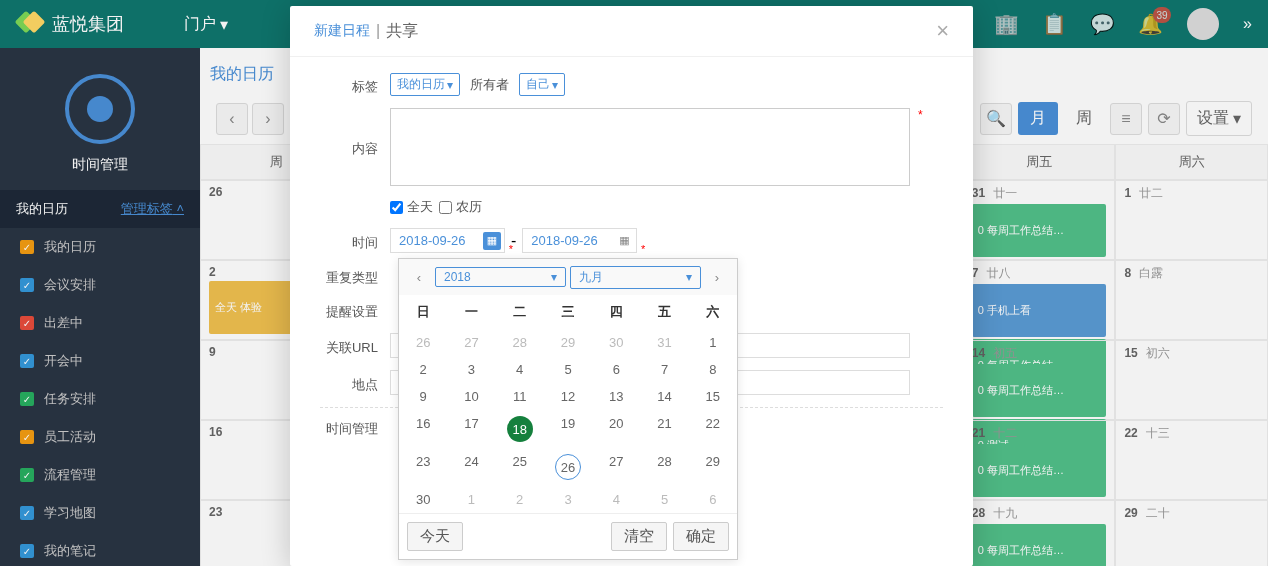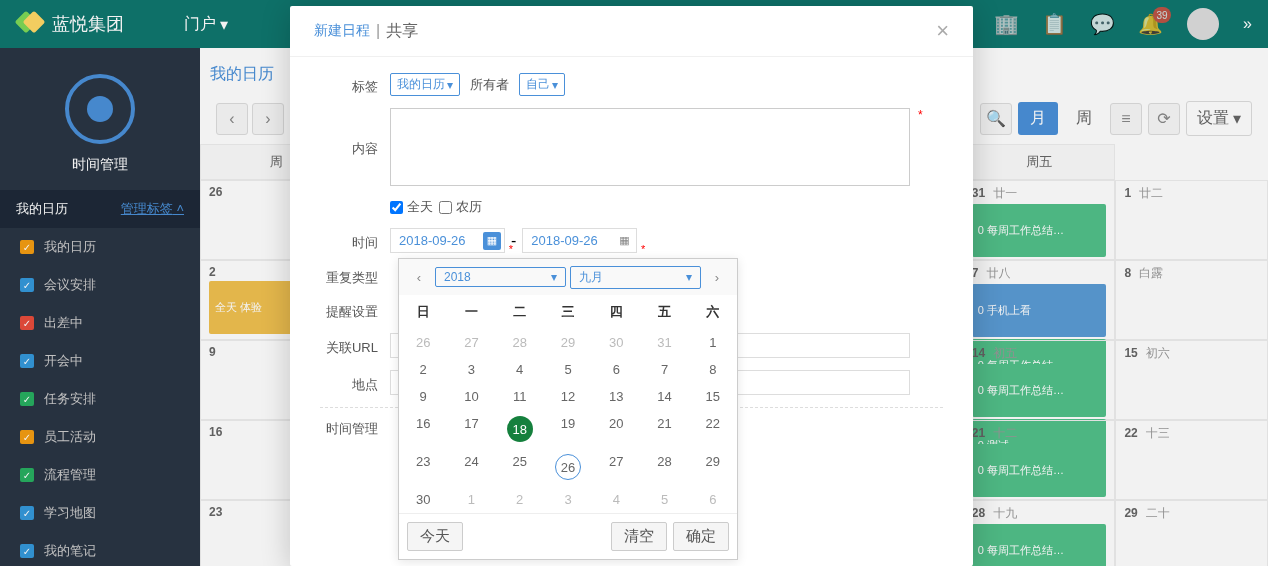--- a/index.html
+++ b/index.html
@@ -175,20 +175,21 @@
         <div class="settings-btn"><span>设置</span> ▾</div>
       </div>
     </div>
     <div class="cal-grid" id="cal-hdr">
         <div class="cal-hdr">周</div>
         <div class="cal-hdr"></div>
         <div class="cal-hdr"></div>
         <div class="cal-hdr"></div>
         <div class="cal-hdr"></div>
         <div class="cal-hdr">周五</div>
+        <div class="cal-hdr">周六</div>
       </div>
     <div class="cal-grid" id="cal-body">
         <div class="cal-cell">
           <div class="cal-date"><span class="d">26</span></div>
         </div>
         <div class="cal-cell">
           <div class="cal-date"><span class="d"></span></div>
         </div>
         <div class="cal-cell">
           <div class="cal-date"><span class="d"></span></div>

